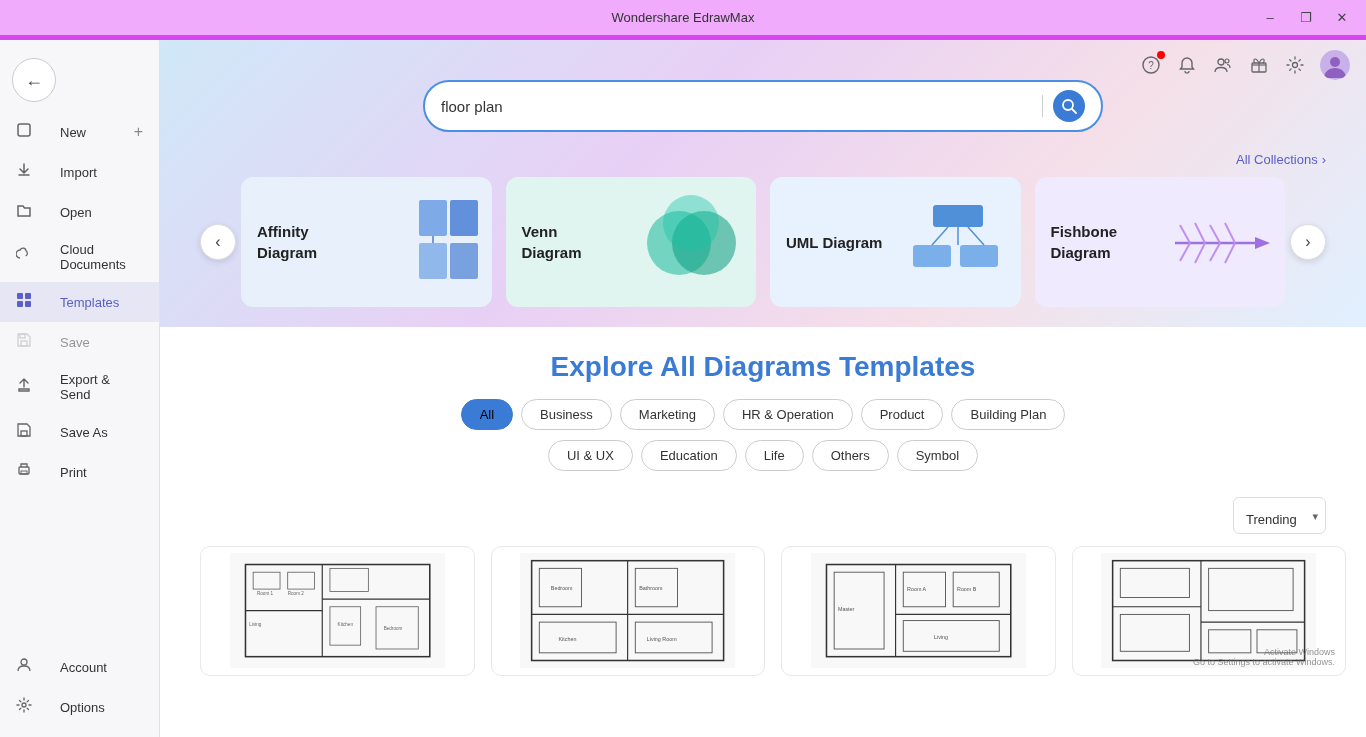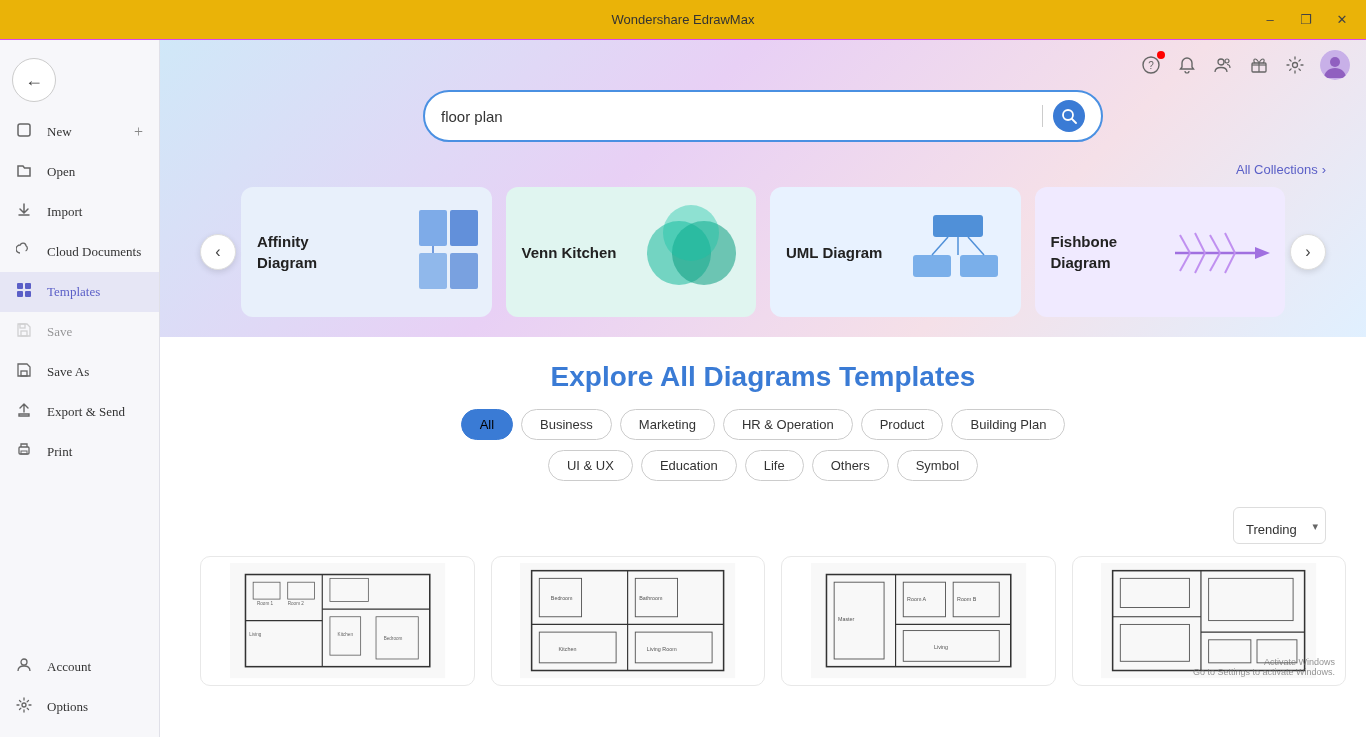--- a/index.html
+++ b/index.html
@@ -1,26 +1,26 @@
 <!DOCTYPE html>
 <html><head>
   <meta charset="utf-8">
   <style>
     * { box-sizing: border-box; margin: 0; padding: 0; }
     body { font-family: 'Segoe UI', Arial, sans-serif; background: #f0f0f5; width: 1366px; height: 737px; overflow: hidden; display: flex; flex-direction: column; }
 
     
     .titlebar {
       height: 40px;
-      background: #eab308;
+      background: #f0abfc;
       display: flex;
       align-items: center;
       justify-content: center;
       position: relative;
-      border-bottom: 1px solid #d946ef;
+      border-bottom: 5px solid #d946ef;
       user-select: none;
     }
     .titlebar-title { font-size: 13px; color: #333; }
     .titlebar-controls { position: absolute; right: 10px; display: flex; gap: 8px; }
     .titlebar-btn { width: 28px; height: 22px; background: transparent; border: none; cursor: pointer; font-size: 13px; color: #444; display: flex; align-items: center; justify-content: center; }
     .toolbar-icon { width: 22px; height: 22px; cursor: pointer; display: flex; align-items: center; justify-content: center; color: #555; font-size: 14px; position: relative; }
     .toolbar-icon .badge { position: absolute; top: -3px; right: -3px; width: 8px; height: 8px; background: red; border-radius: 50%; }
 
     
     .app-body {
@@ -34,27 +34,26 @@
       width: 160px;
       background: #f7f7fa;
       border-right: 1px solid #e0e0e8;
       display: flex;
       flex-direction: column;
       padding-top: 8px;
     }
     .sidebar-item {
       display: flex;
       align-items: center;
-      gap: 13px;
+      gap: 26px;
       padding: 10px 16px;
       cursor: pointer;
       font-size: 13px;
       color: #333;
       border-radius: 0;
-      font-family: Liberation Serif, serif;
     }
     .sidebar-item.active { background: #e6e6f5; color: #5b5fc7; }
     .sidebar-item .s-icon { font-size: 16px; color: #666; min-width: 18px; }
     .sidebar-item.active .s-icon { color: #5b5fc7; }
     .sidebar-item .s-label { flex: 1; }
     .sidebar-item .s-plus { font-size: 16px; color: #888; margin-left: auto; }
     .sidebar-spacer { flex: 1; }
     .sidebar-bottom { padding-bottom: 10px; }
 
     .back-btn {
@@ -307,33 +306,33 @@
             <rect x="2" y="2" width="12" height="12" rx="2" fill="none" stroke="#666" stroke-width="1.5"></rect>
           </svg>
       </span>
       <span class="s-label">New</span>
       <span class="s-plus">+</span>
     </div>
 
     <div class="sidebar-item">
       <span class="s-icon">
         <svg width="16" height="16" viewBox="0 0 16 16">
+            <path d="M8 2v8M4 7l4 4 4-4M3 13h10" stroke="#666" stroke-width="1.5" fill="none" stroke-linecap="round"></path>
+          </svg>
+      </span>
+      <span class="s-label">Import</span>
+    </div>
+
+    <div class="sidebar-item">
+      <span class="s-icon">
+        <svg width="16" height="16" viewBox="0 0 16 16">
             <path d="M2 4h5l1.5 2H14v8H2z" fill="none" stroke="#666" stroke-width="1.5"></path>
           </svg>
       </span>
       <span class="s-label">Open</span>
-    </div>
-
-    <div class="sidebar-item">
-      <span class="s-icon">
-        <svg width="16" height="16" viewBox="0 0 16 16">
-            <path d="M8 2v8M4 7l4 4 4-4M3 13h10" stroke="#666" stroke-width="1.5" fill="none" stroke-linecap="round"></path>
-          </svg>
-      </span>
-      <span class="s-label">Import</span>
     </div>
 
     <div class="sidebar-item">
       <span class="s-icon">
         <svg width="16" height="16" viewBox="0 0 16 16">
             <path d="M4 11a4 4 0 1 1 .2-8 3 3 0 0 1 5.8.8 3 3 0 0 1-.4 5.2" fill="none" stroke="#666" stroke-width="1.3"></path>
           </svg>
       </span>
       <span class="s-label">Cloud Documents</span>
     </div>
@@ -357,34 +356,34 @@
             <rect x="5" y="9" width="6" height="5" fill="none" stroke="#aaa" stroke-width="1.3"></rect>
             <rect x="4" y="2" width="5" height="4" fill="none" stroke="#aaa" stroke-width="1.3"></rect>
           </svg>
       </span>
       <span class="s-label">Save</span>
     </div>
 
     <div class="sidebar-item">
       <span class="s-icon">
         <svg width="16" height="16" viewBox="0 0 16 16">
+            <path d="M8 2v8M4 6l4-4 4 4M3 12h10v2H3z" stroke="#666" stroke-width="1.4" fill="none" stroke-linecap="round"></path>
+          </svg>
+      </span>
+      <span class="s-label">Export &amp; Send</span>
+    </div>
+
+    <div class="sidebar-item">
+      <span class="s-icon">
+        <svg width="16" height="16" viewBox="0 0 16 16">
             <path d="M2 2h9l3 3v9H2z" fill="none" stroke="#666" stroke-width="1.3"></path>
             <rect x="5" y="9" width="6" height="5" fill="none" stroke="#666" stroke-width="1.3"></rect>
           </svg>
       </span>
       <span class="s-label">Save As</span>
-    </div>
-
-    <div class="sidebar-item">
-      <span class="s-icon">
-        <svg width="16" height="16" viewBox="0 0 16 16">
-            <path d="M8 2v8M4 6l4-4 4 4M3 12h10v2H3z" stroke="#666" stroke-width="1.4" fill="none" stroke-linecap="round"></path>
-          </svg>
-      </span>
-      <span class="s-label">Export &amp; Send</span>
     </div>
 
     <div class="sidebar-item">
       <span class="s-icon">
         <svg width="16" height="16" viewBox="0 0 16 16">
             <rect x="3" y="5" width="10" height="7" rx="1" fill="none" stroke="#666" stroke-width="1.3"></rect>
             <path d="M5 5V2h6v3" stroke="#666" stroke-width="1.3" fill="none"></path>
             <rect x="5" y="9" width="6" height="3" fill="none" stroke="#666" stroke-width="1"></rect>
           </svg>
       </span>
@@ -457,21 +456,21 @@
         </div>
         <div class="toolbar-icon" style="width:30px;height:30px;border-radius:50%;overflow:hidden;background:#e0d0f0;">
           <svg width="30" height="30" viewBox="0 0 30 30">
               <circle cx="15" cy="15" r="15" fill="#c8b0e8"></circle>
               <circle cx="15" cy="12" r="5" fill="#9060c0"></circle>
               <path d="M4 28c0-6 5-10 11-10s11 4 11 10" fill="#9060c0"></path>
             </svg>
         </div>
       </div>
 
-      <div class="search-bar" style="margin-top:22px;">
+      <div class="search-bar" style="margin-top:12px;">
         <input class="search-input" type="text" value="floor plan" style="">
         <div class="search-divider"></div>
         <button class="search-btn">
           <svg width="15" height="15" viewBox="0 0 15 15">
               <circle cx="6" cy="6" r="5" fill="none" stroke="white" stroke-width="1.8"></circle>
               <line x1="10" y1="10" x2="14" y2="14" stroke="white" stroke-width="1.8" stroke-linecap="round"></line>
             </svg>
         </button>
       </div>
 
@@ -493,21 +492,21 @@
                 <rect x="45" y="5" width="28" height="36" rx="2" fill="#6b9fe4" opacity="0.85"></rect>
                 <rect x="76" y="5" width="28" height="36" rx="2" fill="#4a7fd4" opacity="0.85"></rect>
                 <rect x="45" y="48" width="28" height="36" rx="2" fill="#6b9fe4" opacity="0.7"></rect>
                 <rect x="76" y="48" width="28" height="36" rx="2" fill="#4a7fd4" opacity="0.7"></rect>
                 <line x1="59" y1="41" x2="59" y2="48" stroke="#4a7fd4" stroke-width="1.5"></line>
               </svg>
             </div>
           </div>
 
           <div class="diagram-card card-venn">
-            <div class="card-label">Venn Kitchen</div>
+            <div class="card-label">Venn Diagram</div>
             <div class="card-illustration">
               <svg width="105" height="95" viewBox="0 0 105 95">
                 <circle cx="40" cy="48" r="32" fill="#1ab89c" opacity="0.55"></circle>
                 <circle cx="65" cy="48" r="32" fill="#0d9c82" opacity="0.55"></circle>
                 <circle cx="52" cy="28" r="28" fill="#13c4a6" opacity="0.4"></circle>
               </svg>
             </div>
           </div>
 
           <div class="diagram-card card-uml">

